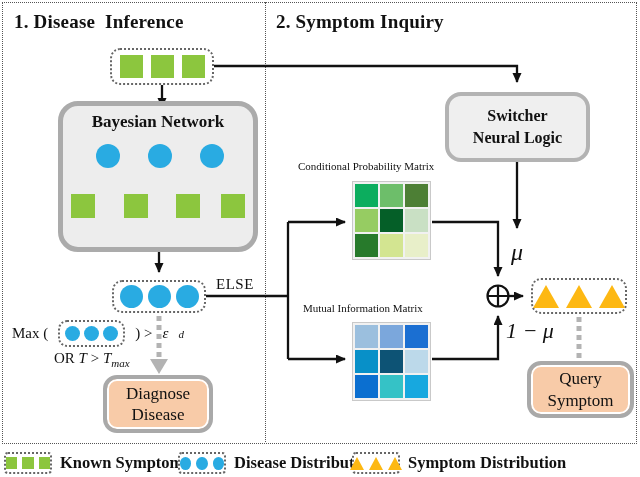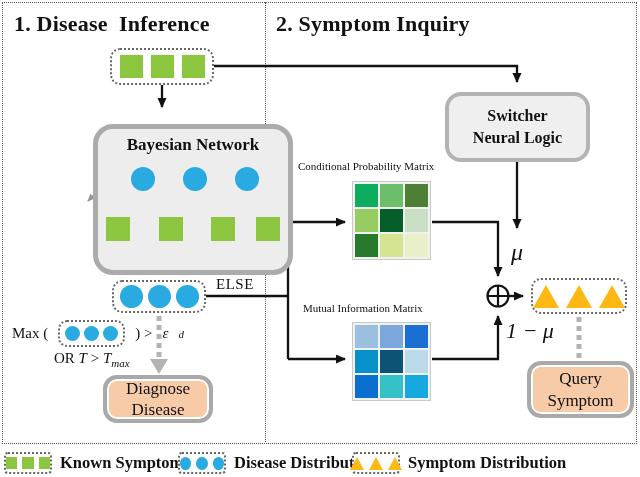--- a/index.html
+++ b/index.html
@@ -2,21 +2,21 @@
 <html style="--symptom-green: #8CC63E; --disease-blue: #29ABE2; --symptom-yellow: #FDB813; --action-peach: #F8CBA8;"><head>
 <meta charset="utf-8">
 <style>
   html,body{margin:0;padding:0;background:#fff;}
   .stage{position:relative;width:640px;height:477px;background:#fff;
          font-family:"Liberation Serif","DejaVu Serif",serif;color:#111;overflow:hidden;}
   .abs{position:absolute;}
   
   .panel-border{border:1.5px dotted #555;}
   .divider{border-left:1.5px dotted #555;}
-  .panel-title{font-weight:bold;font-size:22px;white-space:pre;letter-spacing:.2px;font-family:Liberation Serif, serif;}
+  .panel-title{font-weight:bold;font-size:19px;white-space:pre;letter-spacing:.2px;font-family:Liberation Serif, serif;}
   
   .dotbox{border:2px dotted #666;border-radius:10px;display:flex;align-items:center;justify-content:center;gap:8px;background:#fff;box-sizing:border-box;}
   .sq{width:23px;height:23px;background:var(--symptom-green);}
   .ci{width:23px;height:23px;border-radius:50%;background:var(--disease-blue);}
   .tr{width:0;height:0;border-left:13px solid transparent;border-right:13px solid transparent;border-bottom:23px solid var(--symptom-yellow);}
   
   .graybox{background:#efefef;border:4px solid #b3b3b3;border-radius:16px;box-sizing:border-box;
            display:flex;flex-direction:column;align-items:center;justify-content:center;text-align:center;
            font-weight:bold;font-size:16px;line-height:1.35;}
   
@@ -110,21 +110,21 @@
     <polygon points="150,359 168,359 159,374" fill="#b3b3b3"></polygon>
     <polygon points="570,362 588,362 579,377" fill="#b3b3b3"></polygon>
   </svg>
 
   <div class="abs dotbox" style="left:110px;top:48px;width:104px;height:37px;">
     <span class="sq"></span>
     <span class="sq"></span>
     <span class="sq"></span>
   </div>
 
-  <div class="abs bn" style="left:58px;top:124px;width:200px;height:151px;margin-left:35px;">
+  <div class="abs bn" style="left:58px;top:101px;width:200px;height:151px;">
     <div class="bn-title">Bayesian Network</div>
     <span class="bn-node-c" style="left:33px;top:38px;"></span>
     <span class="bn-node-c" style="left:85px;top:38px;"></span>
     <span class="bn-node-c" style="left:137px;top:38px;"></span>
     <span class="bn-node-s" style="left:8px;top:88px;"></span>
     <span class="bn-node-s" style="left:61px;top:88px;"></span>
     <span class="bn-node-s" style="left:113px;top:88px;"></span>
     <span class="bn-node-s" style="left:158px;top:88px;"></span>
   </div>
 
@@ -147,21 +147,21 @@
       <span>) &gt; </span>
       <span class="it">ε</span>
         <sub>d</sub>
     </div>
     <div class="row2">
       <span>OR  </span>
       <span class="it">T</span><span> &gt; </span><span class="it">T</span><sub>max</sub>
     </div>
   </div>
 
-  <div class="abs peachbox" style="left:103px;top:375px;width:110px;height:48px;">
+  <div class="abs peachbox" style="left:103px;top:375px;width:110px;height:58px;">
     <span>Diagnose</span>
     <span>Disease</span>
   </div>
 
   <div class="abs graybox" style="left:445px;top:92px;width:145px;height:70px;">
     <span>Switcher</span>
     <span>Neural Logic</span>
   </div>
 
   <div class="abs mx-label" style="left:298px;top:160px;">Conditional Probability Matrix</div>

